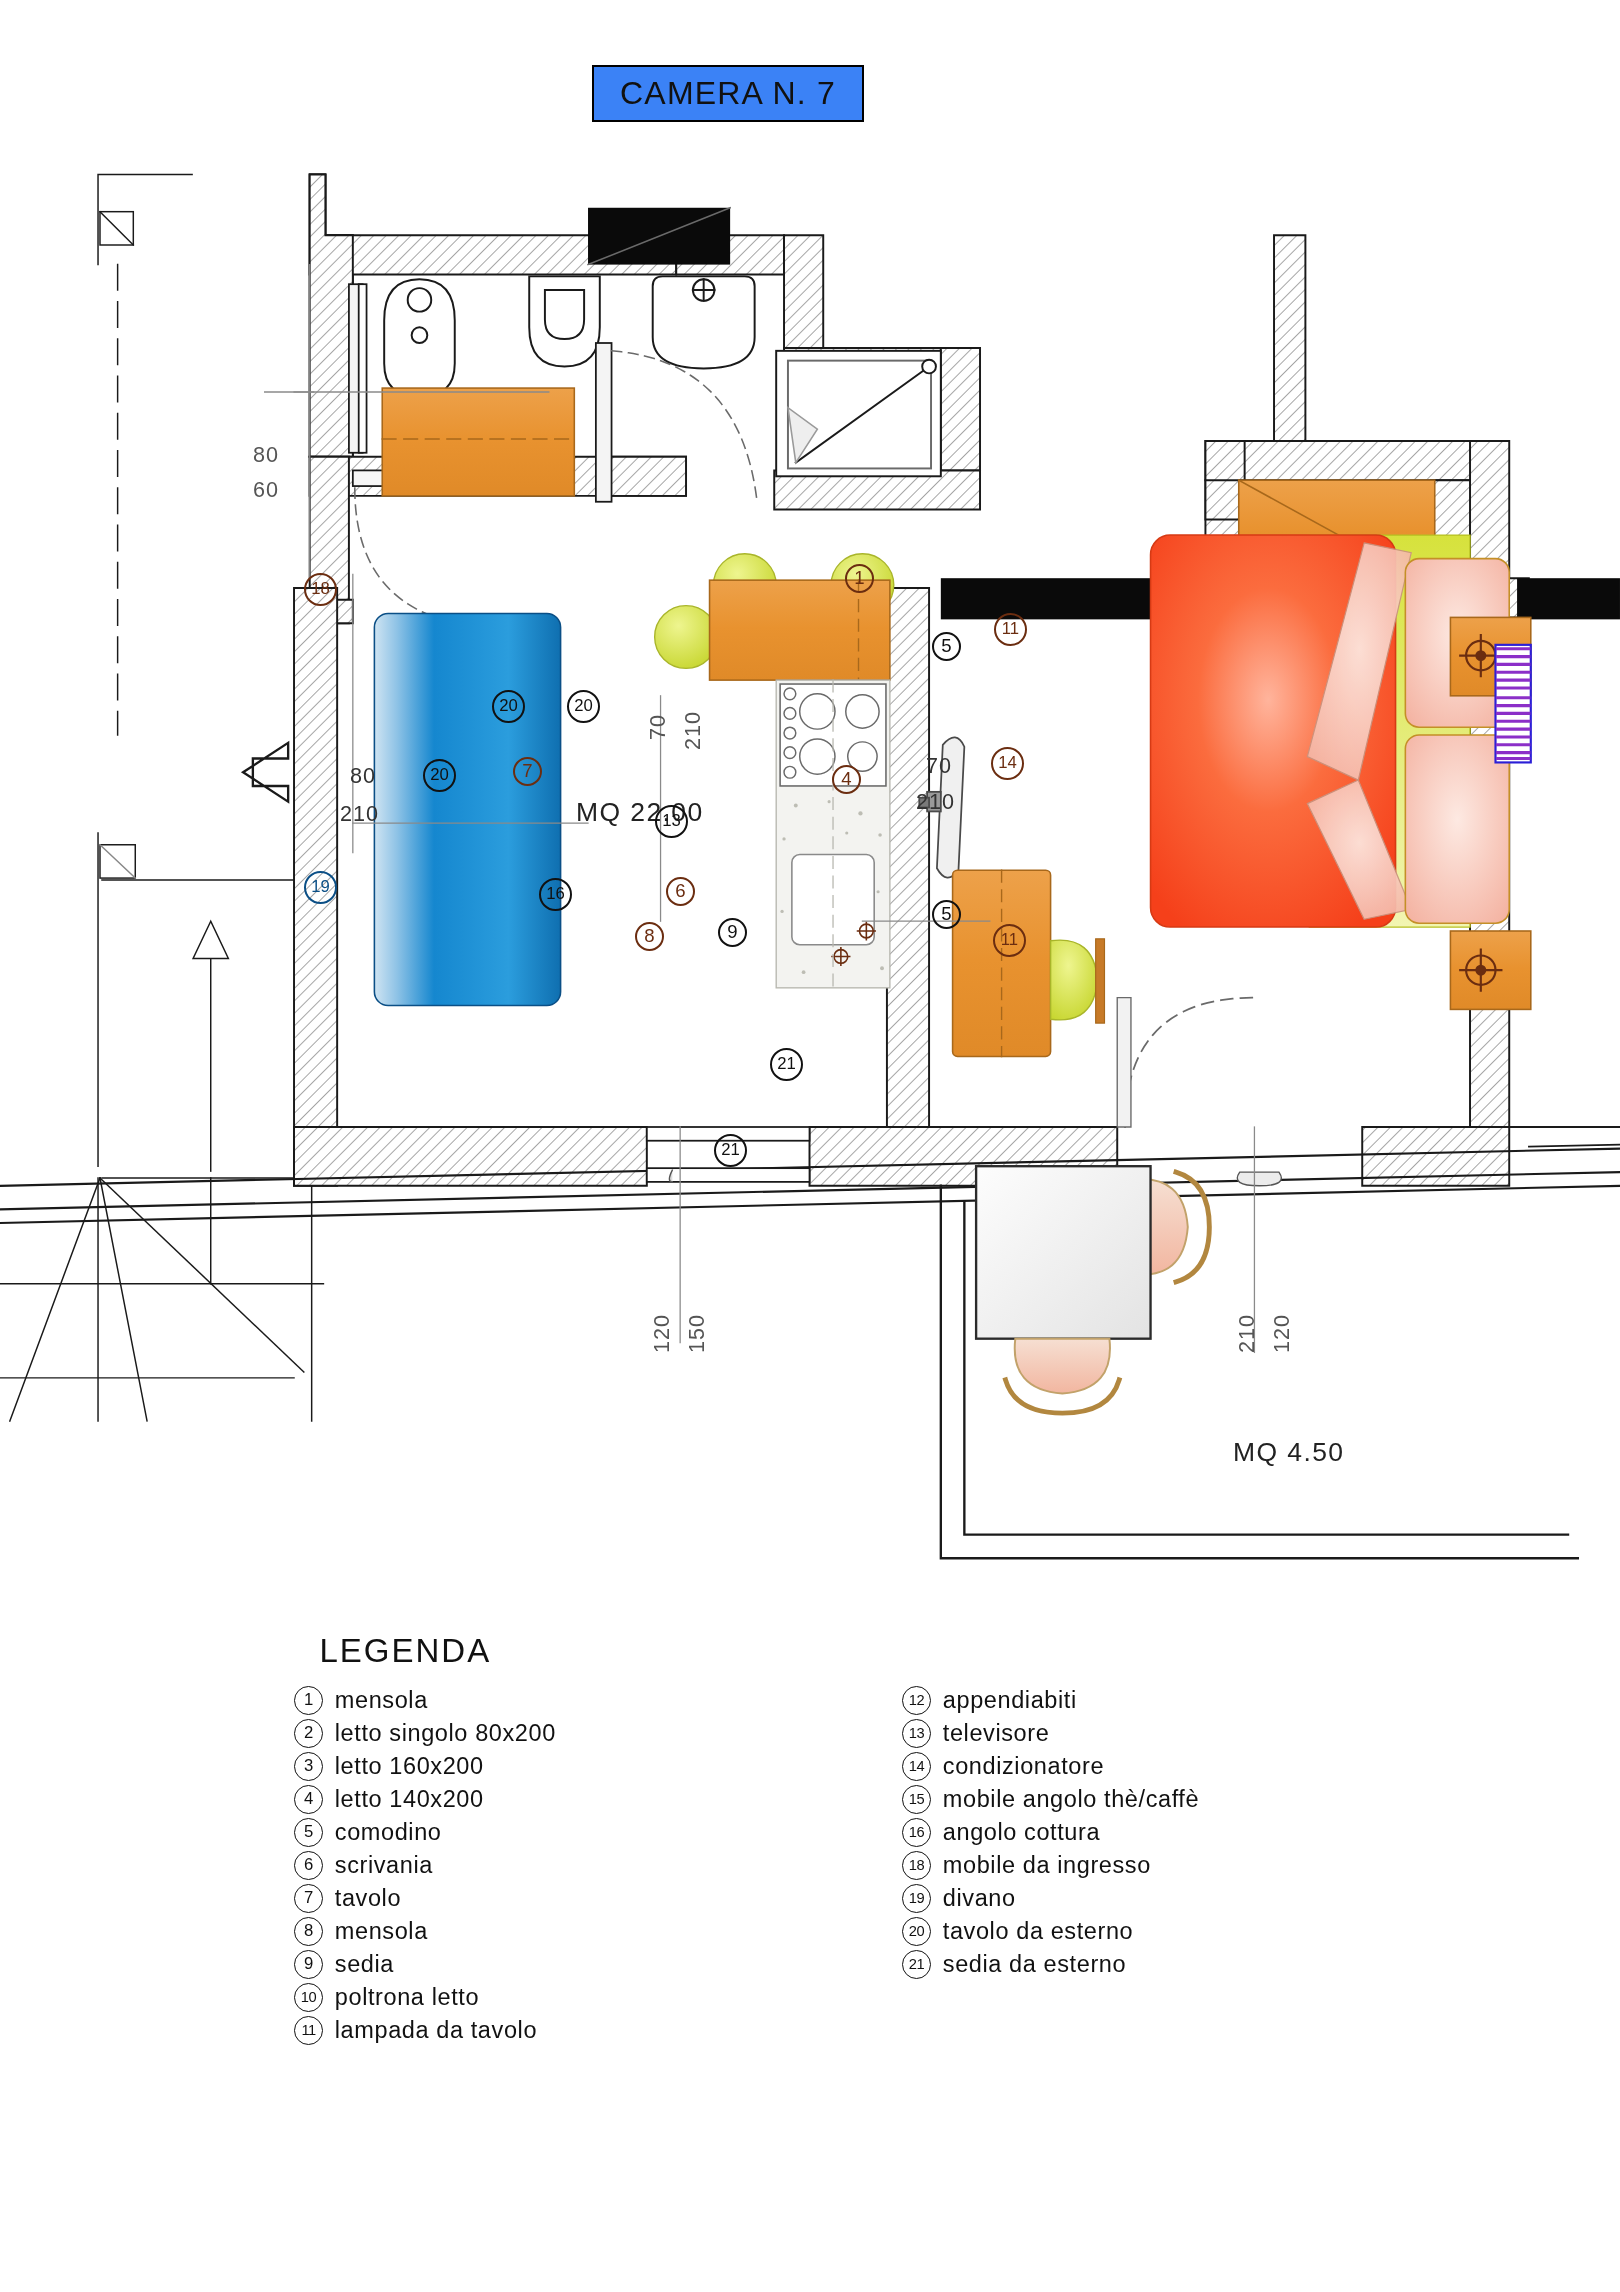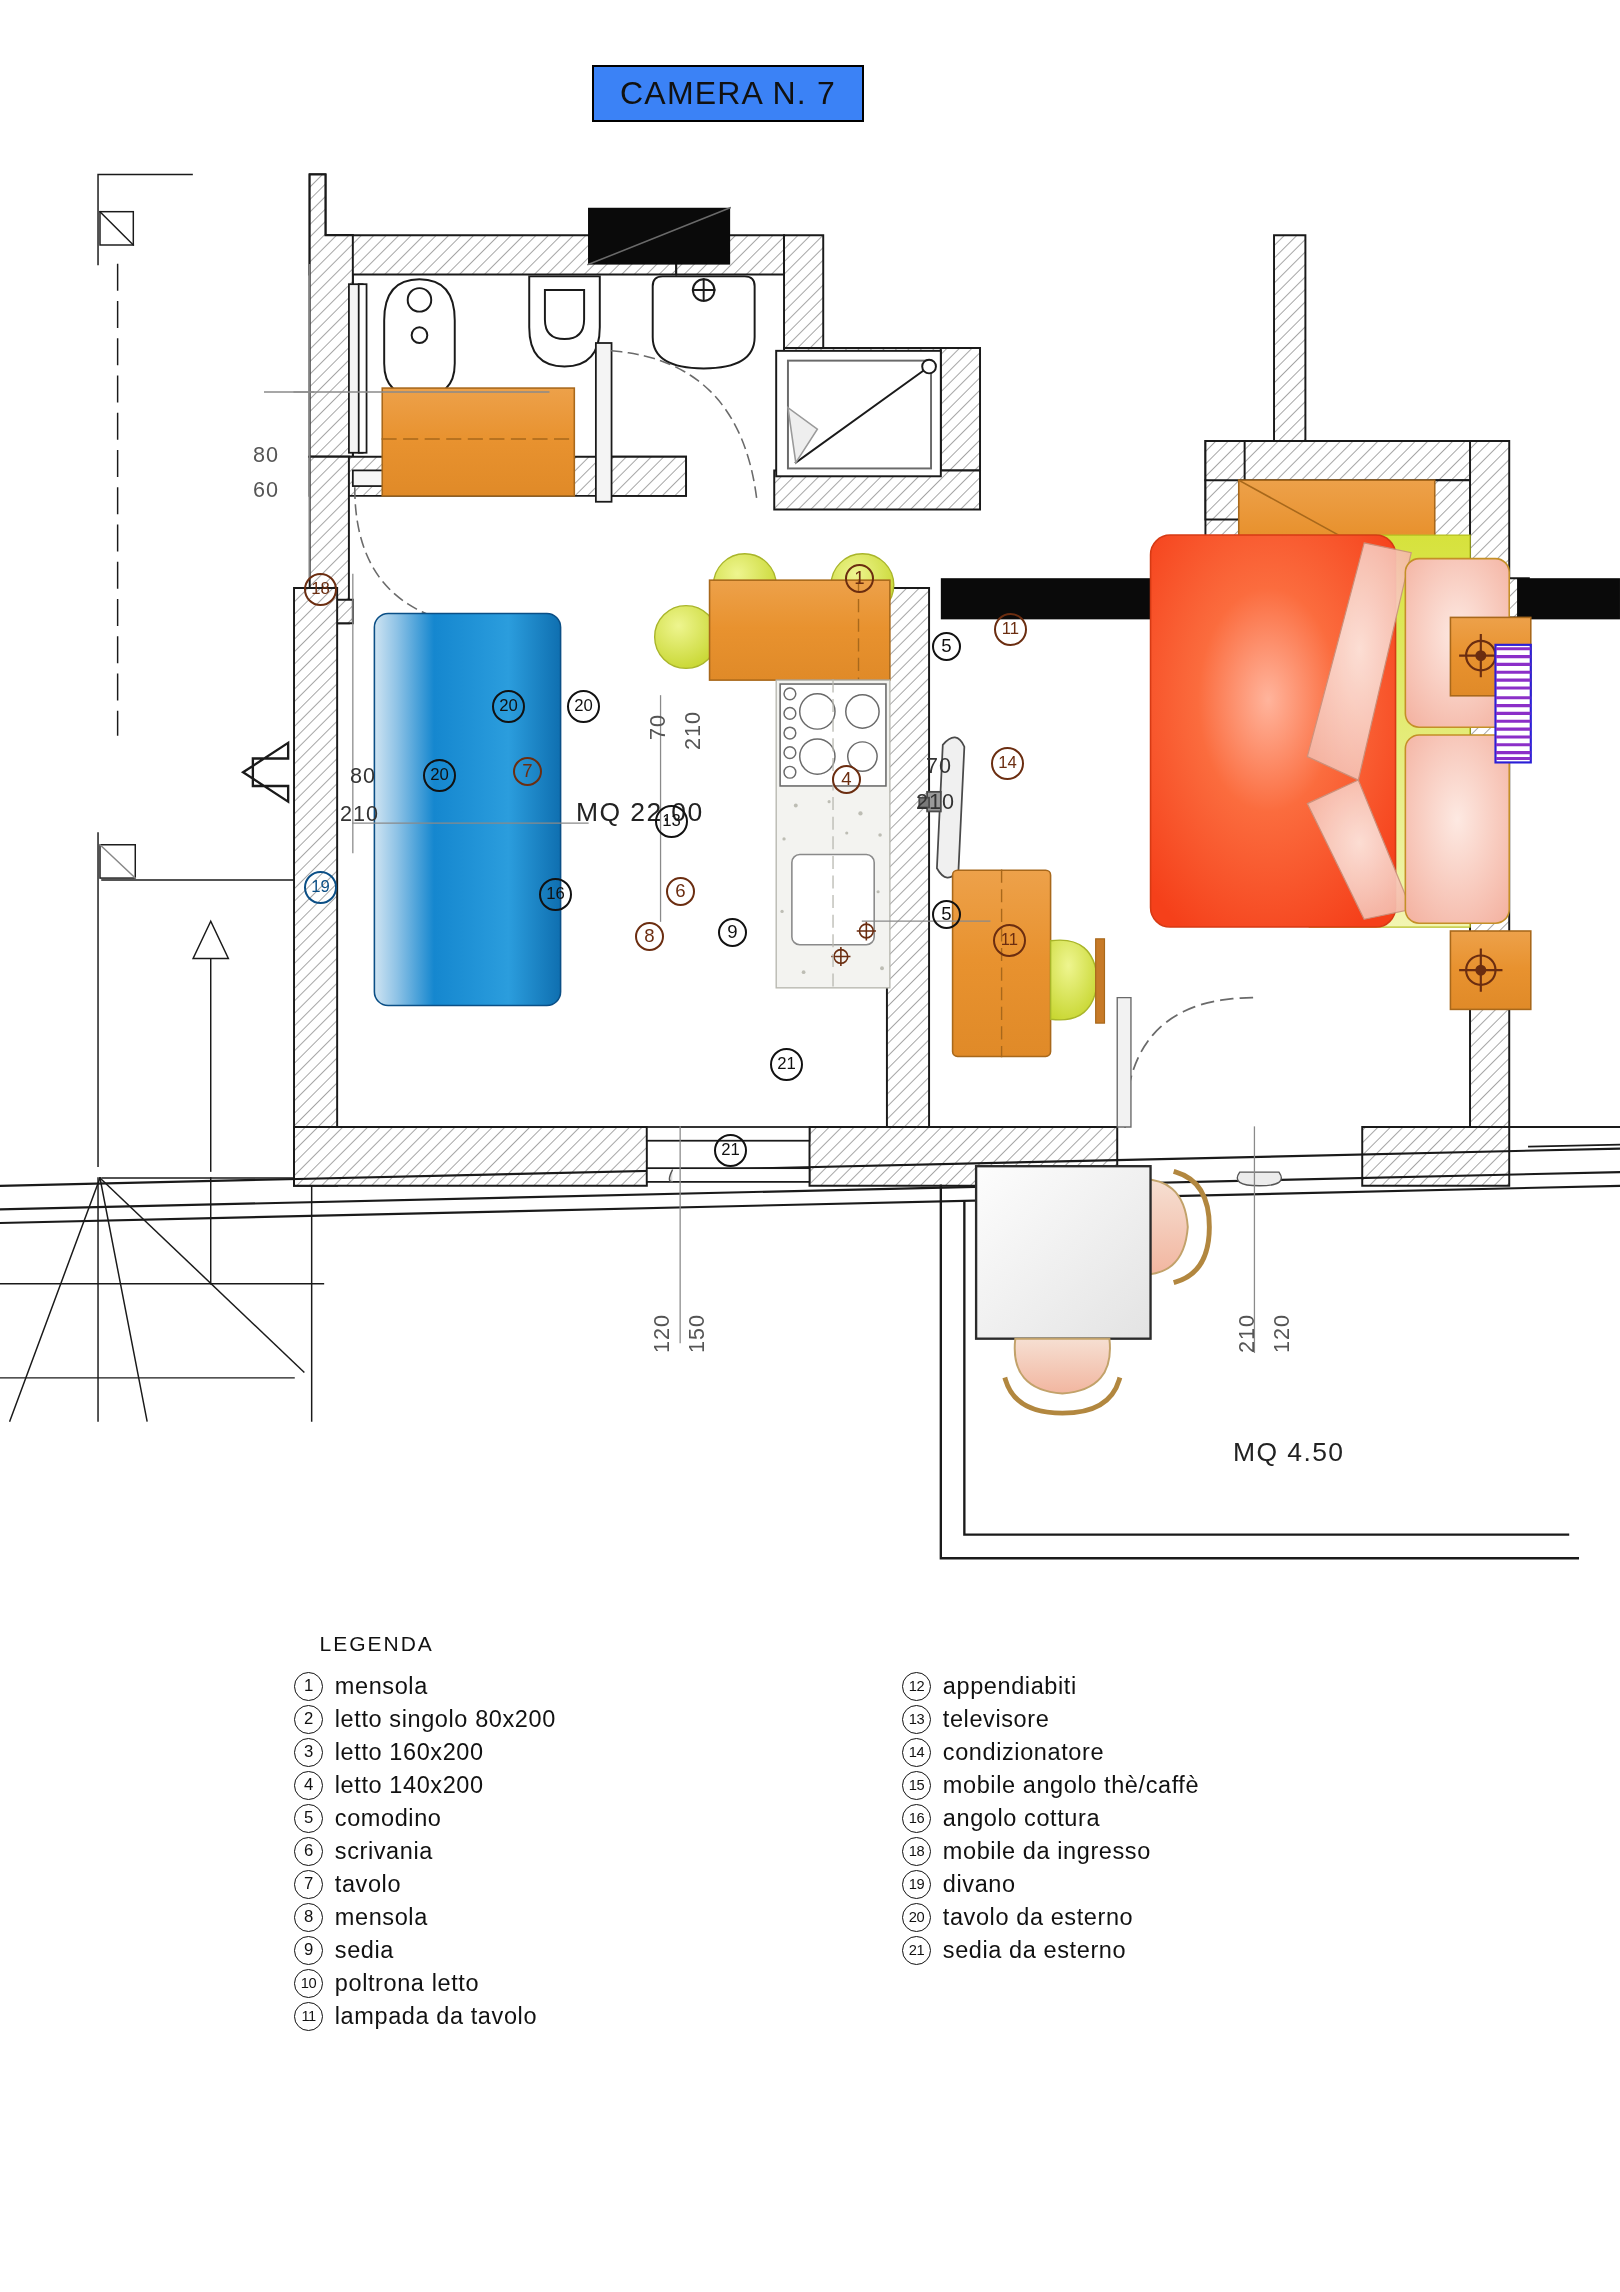--- a/index.html
+++ b/index.html
@@ -39,21 +39,21 @@
   }
   #plan-canvas svg { display: block; }
 
   
   #legend {
     position: absolute;
     left: 294px; top: 1632px;
     width: 1098px;
   }
   #legend-title {
-    font-size: 21px;
+    font-size: 33px;
     letter-spacing: 2px;
     margin-bottom: 13.7px;
     padding-left: 25.5px;
   }
   .legend-cols {
     display: flex;
     gap: 0px;
   }
   .legend-col { width: 549px; }
   .legend-col.right { padding-left: 59px; }

